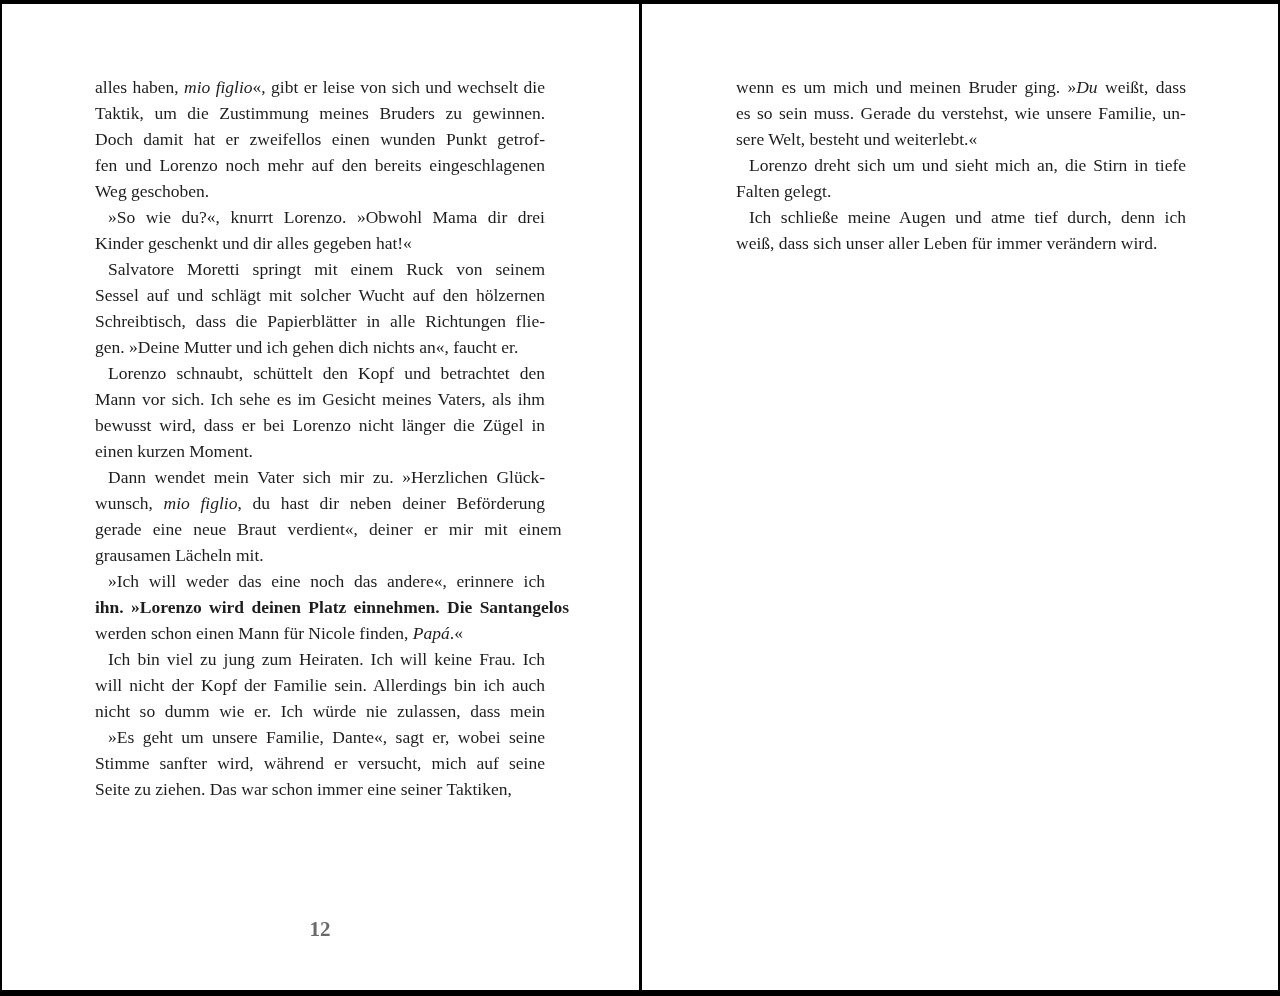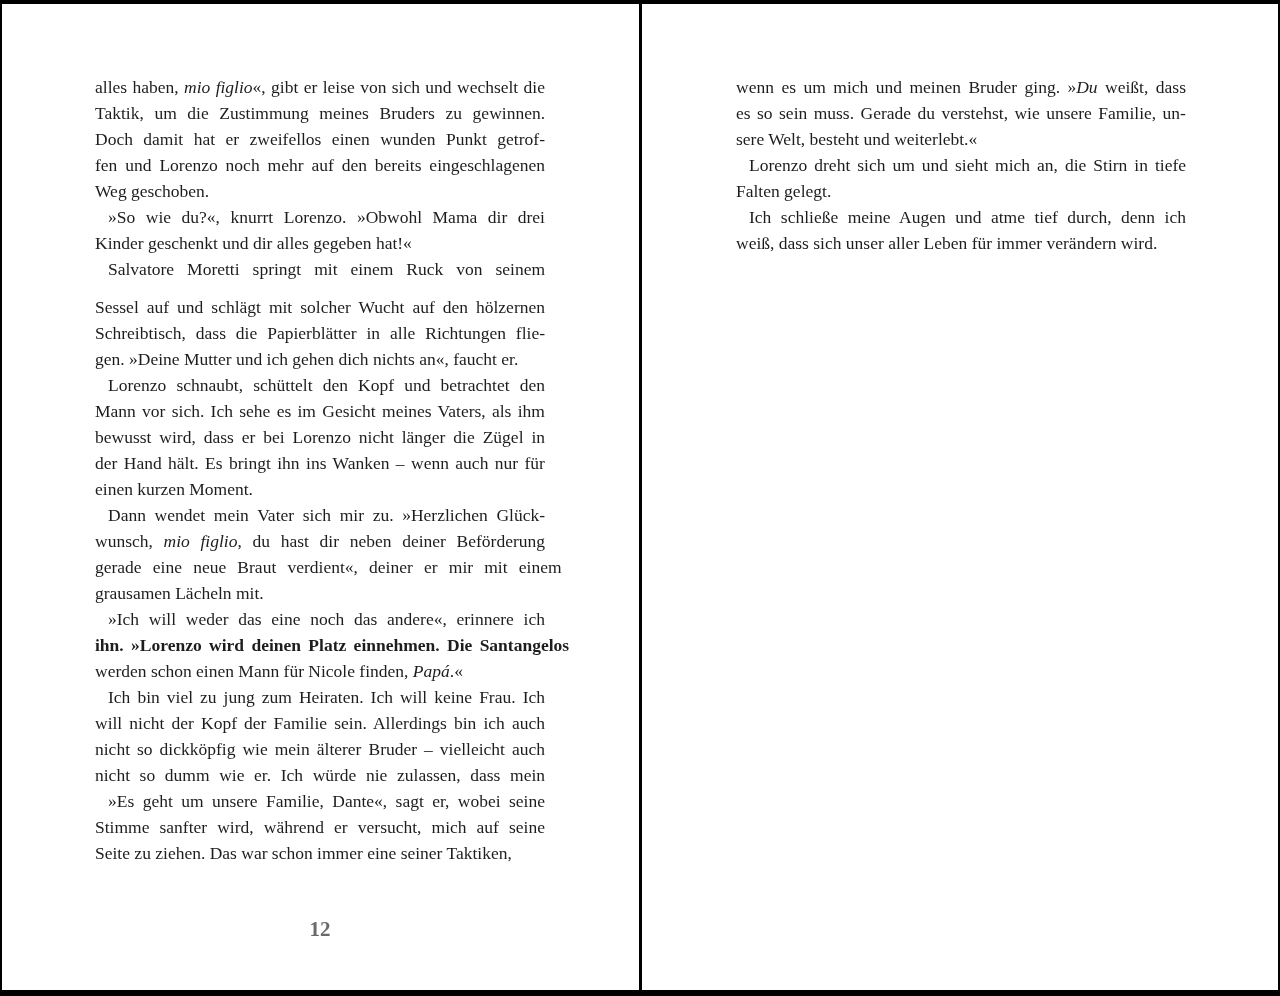--- a/index.html
+++ b/index.html
@@ -69,38 +69,36 @@
   <div>
     <div class="textcol left-col">
         <div class="line" style="word-spacing: 1.01px;"><span>alles haben, </span><i>mio figlio</i><span>«, gibt er leise von sich und wechselt die</span></div>
         <div class="line" style="word-spacing: 6.21px;"><span>Taktik, um die Zustimmung meines Bruders zu gewinnen.</span></div>
         <div class="line" style="word-spacing: 6.07px;"><span>Doch damit hat er zweifellos einen wunden Punkt getrof-</span></div>
         <div class="line" style="word-spacing: 3.53px;"><span>fen und Lorenzo noch mehr auf den bereits eingeschlagenen</span></div>
         <div class="line plast" style=""><span>Weg geschoben.</span></div>
         <div class="line indent" style="word-spacing: 6.14px;"><span>»So wie du?«, knurrt Lorenzo. »Obwohl Mama dir drei</span></div>
         <div class="line plast" style=""><span>Kinder geschenkt und dir alles gegeben hat!«</span></div>
         <div class="line indent" style="word-spacing: 8.62px;"><span>Salvatore Moretti springt mit einem Ruck von seinem</span></div>
-        <div class="line" style="word-spacing: 3.62px; margin-top: 12px;"><span>Sessel auf und schlägt mit solcher Wucht auf den hölzernen</span></div>
+        <div class="line" style="word-spacing: 3.62px;"><span>Sessel auf und schlägt mit solcher Wucht auf den hölzernen</span></div>
         <div class="line" style="word-spacing: 5.55px;"><span>Schreibtisch, dass die Papierblätter in alle Richtungen flie-</span></div>
         <div class="line plast" style=""><span>gen. »Deine Mutter und ich gehen dich nichts an«, faucht er.</span></div>
         <div class="line indent" style="word-spacing: 5.78px;"><span>Lorenzo schnaubt, schüttelt den Kopf und betrachtet den</span></div>
         <div class="line" style="word-spacing: 1.92px;"><span>Mann vor sich. Ich sehe es im Gesicht meines Vaters, als ihm</span></div>
         <div class="line" style="word-spacing: 3.55px;"><span>bewusst wird, dass er bei Lorenzo nicht länger die Zügel in</span></div>
-        <div class="line" style="word-spacing: 2.04px;"><span>der Hand hält. Es bringt ihn ins Wanken – wenn auch nur für</span></div>
         <div class="line plast" style=""><span>einen kurzen Moment.</span></div>
         <div class="line indent" style="word-spacing: 4.31px;"><span>Dann wendet mein Vater sich mir zu. »Herzlichen Glück-</span></div>
         <div class="line" style="word-spacing: 6.31px;"><span>wunsch, </span><i>mio figlio</i><span>, du hast dir neben deiner Beförderung</span></div>
         <div class="line" style="word-spacing: 6.81px;"><span>gerade eine neue Braut verdient«, deiner er mir mit einem</span></div>
         <div class="line plast" style=""><span>grausamen Lächeln mit.</span></div>
         <div class="line indent" style="word-spacing: 5.36px;"><span>»Ich will weder das eine noch das andere«, erinnere ich</span></div>
         <div class="line" style="word-spacing: 2.98px; font-weight: bold;"><span>ihn. »Lorenzo wird deinen Platz einnehmen. Die Santangelos</span></div>
         <div class="line plast" style=""><span>werden schon einen Mann für Nicole finden, </span><i>Papá</i><span>.«</span></div>
         <div class="line indent" style="word-spacing: 2.66px;"><span>Ich bin viel zu jung zum Heiraten. Ich will keine Frau. Ich</span></div>
         <div class="line" style="word-spacing: 2.77px; text-align: right;"><span>will nicht der Kopf der Familie sein. Allerdings bin ich auch</span></div>
-        <div class="line" style="word-spacing: 2.65px;"><span>nicht so dickköpfig wie mein älterer Bruder – vielleicht auch</span></div>
         <div class="line" style="word-spacing: 5.25px;"><span>nicht so dumm wie er. Ich würde nie zulassen, dass mein</span></div>
         <div class="line indent" style="word-spacing: 4.03px;"><span>»Es geht um unsere Familie, Dante«, sagt er, wobei seine</span></div>
         <div class="line" style="word-spacing: 5.71px;"><span>Stimme sanfter wird, während er versucht, mich auf seine</span></div>
         <div class="line plast" style=""><span>Seite zu ziehen. Das war schon immer eine seiner Taktiken,</span></div>
       </div>
     <div class="page-number">12</div>
   </div>
 
   <div>
     <div class="textcol right-col">

